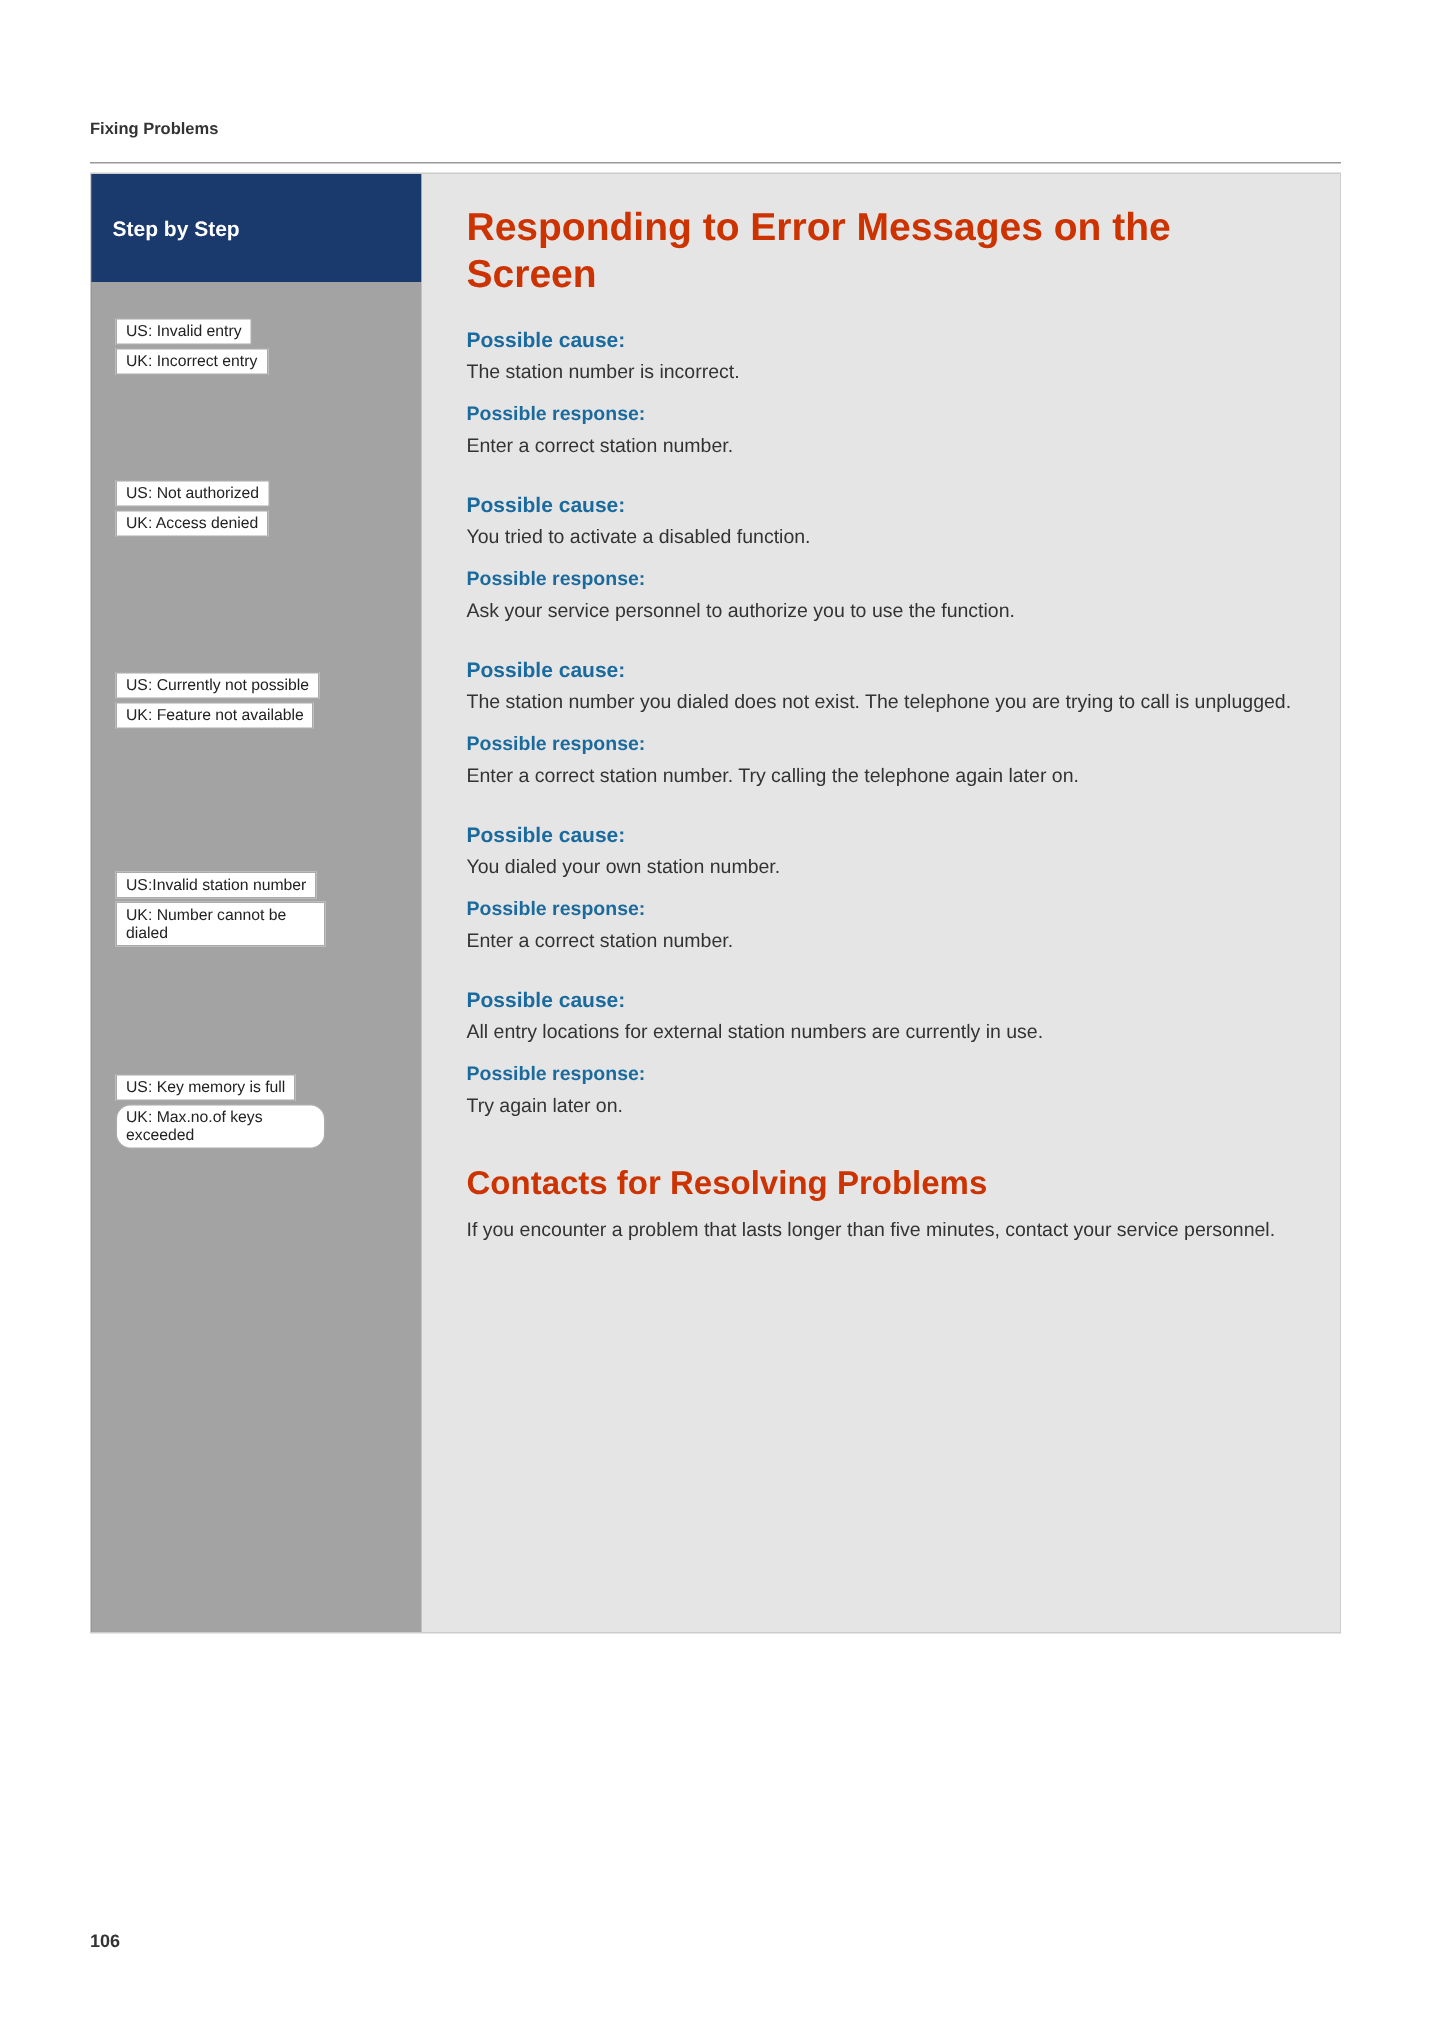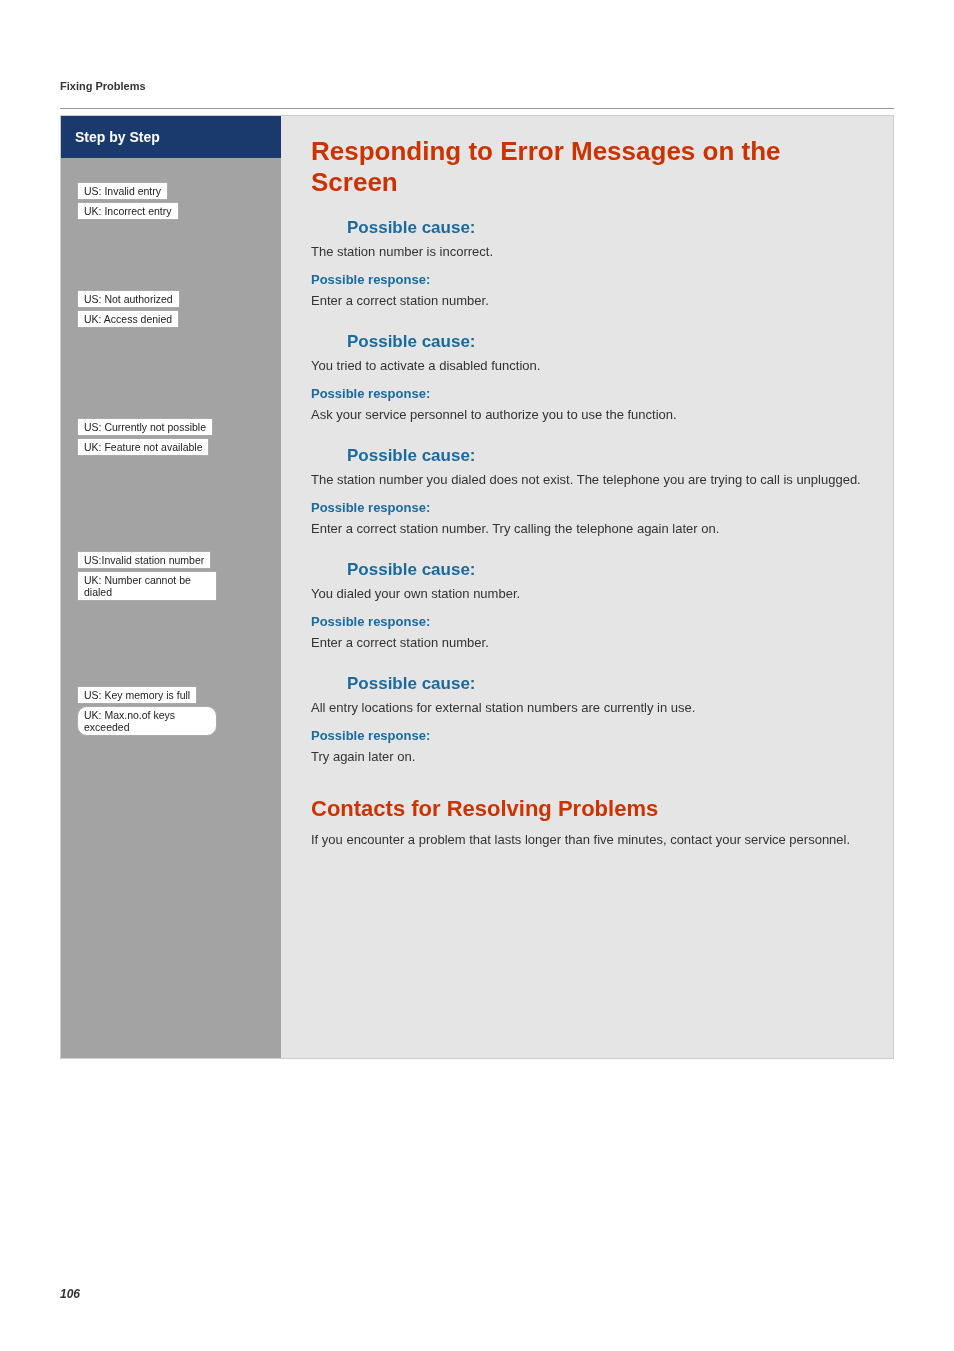--- a/index.html
+++ b/index.html
@@ -39,21 +39,21 @@
       min-width: 220px;
       background: #1a3a6e;
       padding: 0;
       flex-shrink: 0;
     }
 
     .sidebar-title {
       color: #ffffff;
       font-size: 14px;
       font-weight: bold;
-      padding: 13px 14px;
+      padding: 28px 14px;
       background: #1a3a6e;
     }
 
     .sidebar-content {
       padding: 10px 0;
       background: #a3a3a3;
       min-height: 900px;
     }
 
     .error-block {
@@ -79,25 +79,24 @@
 
     .page-title {
       font-size: 26px;
       font-weight: bold;
       color: #cc3300;
       margin-bottom: 20px;
       line-height: 1.2;
     }
 
     .label-cause {
-      font-size: 17px;
+      font-size: 14px;
       font-weight: bold;
       color: #1a6a9e;
       margin-bottom: 4px;
-      margin-left: 36px;
     }
 
     .label-response {
       font-size: 13px;
       font-weight: bold;
       color: #1a6a9e;
       margin-bottom: 4px;
     }
 
     .body-text {
@@ -119,21 +118,20 @@
       margin-bottom: 8px;
     }
 
     .page-number {
       font-size: 12px;
       font-weight: bold;
       color: #333;
       position: absolute;
       bottom: 50px;
       left: 60px;
-      font-style: italic;
     }
   </style>
 </head>
 <body>
 
 <div class="page">
 
   <div class="section-label">Fixing Problems</div>
 
   <div class="main-layout">

